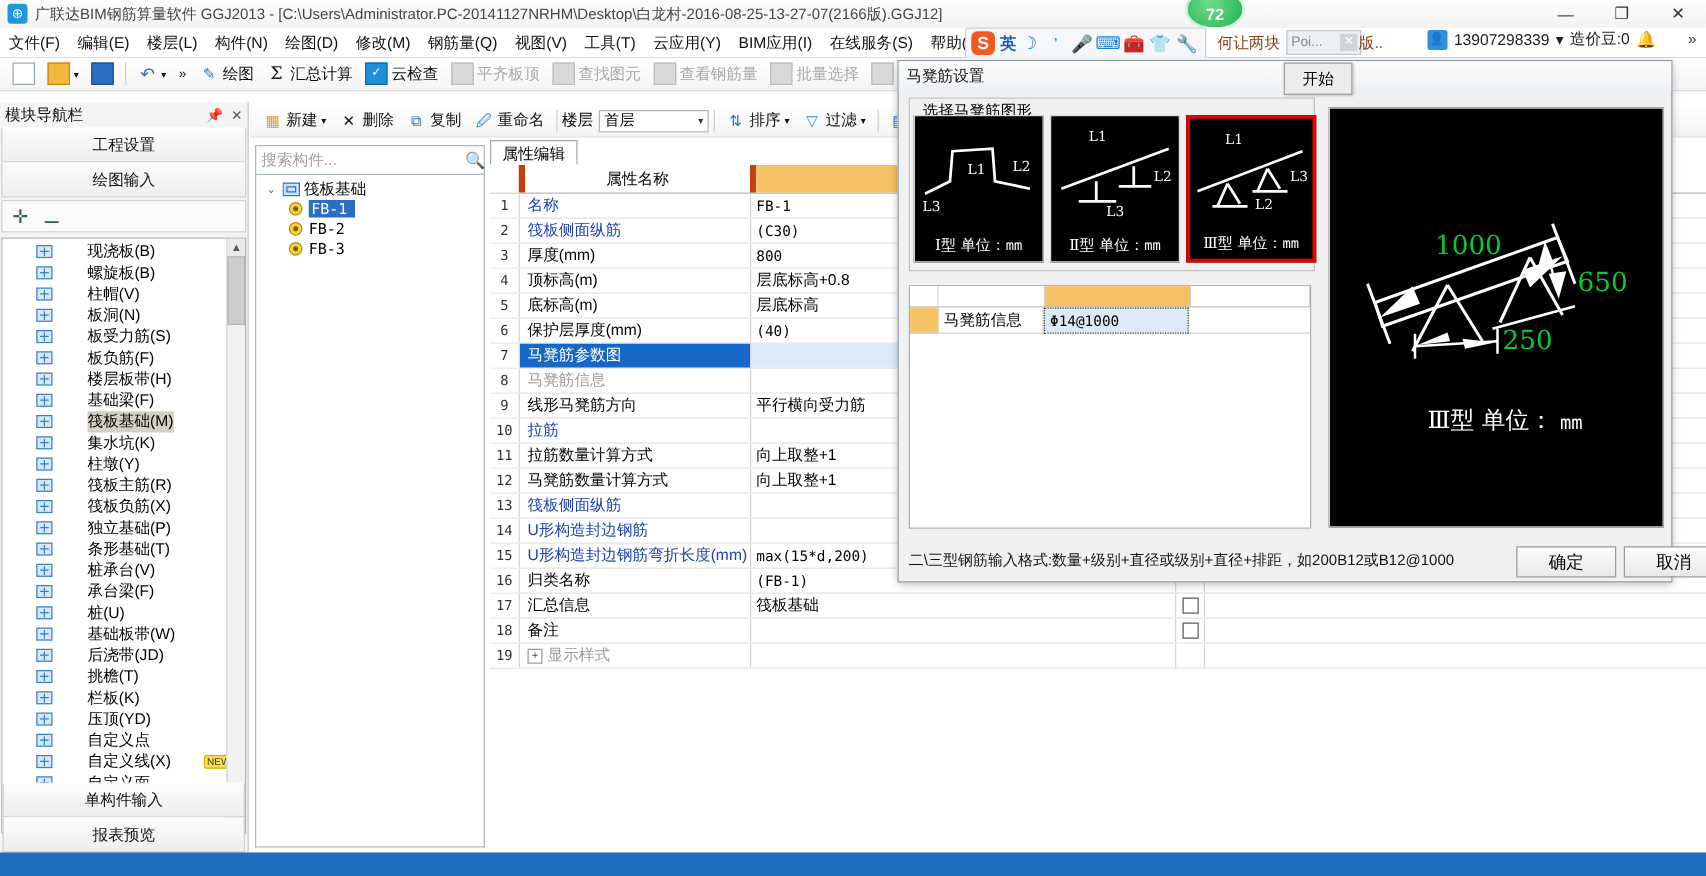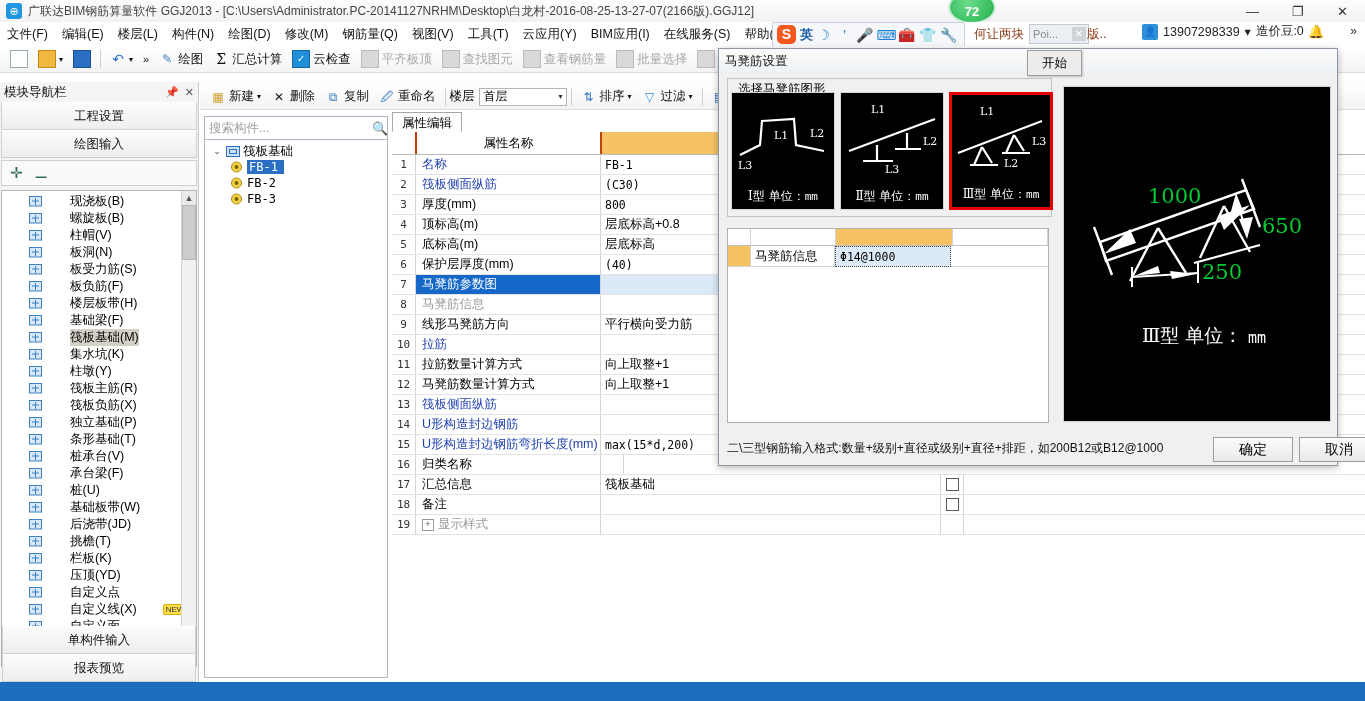--- a/index.html
+++ b/index.html
@@ -126,21 +126,21 @@
     background:#fff;border:1px solid #a7a7a7;border-bottom:1px solid #fff;font-size:12.5px;}
   .ptable{position:absolute;left:392px;top:132px;width:973px;height:546px;background:#fff;}
   .prow{display:flex;height:19px;border-bottom:1px solid #e3e3e3;align-items:stretch;font-size:12.5px;}
   .prow .c-idx{width:23px;border-right:1px solid #d5d5d5;display:flex;align-items:center;justify-content:center;
     font-family:"DejaVu Sans Mono",monospace;font-size:11px;color:#333;background:#fff;}
   .prow .c-name{width:185px;border-right:1px solid #d5d5d5;display:flex;align-items:center;padding-left:6px;box-sizing:border-box;}
   .prow .c-val{width:340px;border-right:1px solid #d5d5d5;display:flex;align-items:center;padding-left:4px;box-sizing:border-box;}
   .prow .c-chk{width:22px;border-right:1px solid #d5d5d5;display:flex;align-items:center;justify-content:center;}
   .prow .c-rest{flex:1;}
   .hdr{height:22px;background:#fff;border-bottom:1px solid #b9b9b9;}
-  .hdr .c-idx,.hdr .c-name,.hdr .c-val,.hdr .c-chk{border-right:2px solid #c2410c;}
+  .hdr .c-idx,.hdr .c-name,.hdr .c-val,.hdr .c-chk{border-right:5px solid #c2410c;}
   .hdr .c-name{justify-content:center;padding-left:0;font-size:12.5px;}
   .hdr .c-val{background:#f5c264;}
   .blue{color:#1e3fae;}
   .gray{color:#9a9a9a;}
   .prow.sel .c-name{background:#1668c8;color:#fff;}
   .prow.sel .c-name .blue{color:#fff;}
   .prow.sel .c-val{background:#dceaf8;}
   .mono{font-family:"DejaVu Sans Mono",monospace;font-size:11.5px;}
   .chkbox{width:11px;height:11px;border:1px solid #5a5a5a;background:#fff;}
   .plus-box{display:inline-block;width:10px;height:10px;border:1px solid #9a9a9a;background:#fff;
@@ -742,20 +742,21 @@
           </div>
           <div class="c-val mono">max(15*d,200)</div>
           <div class="c-chk"></div>
           <div class="c-rest"></div>
         </div>
         <div class="prow">
           <div class="c-idx">16</div>
           <div class="c-name">
             <span>归类名称</span>
           </div>
+          <div class="c-val mono">(FB-1)</div>
           <div class="c-chk"></div>
           <div class="c-rest"></div>
         </div>
         <div class="prow">
           <div class="c-idx">17</div>
           <div class="c-name">
             <span>汇总信息</span>
           </div>
           <div class="c-val">筏板基础</div>
           <div class="c-chk">

